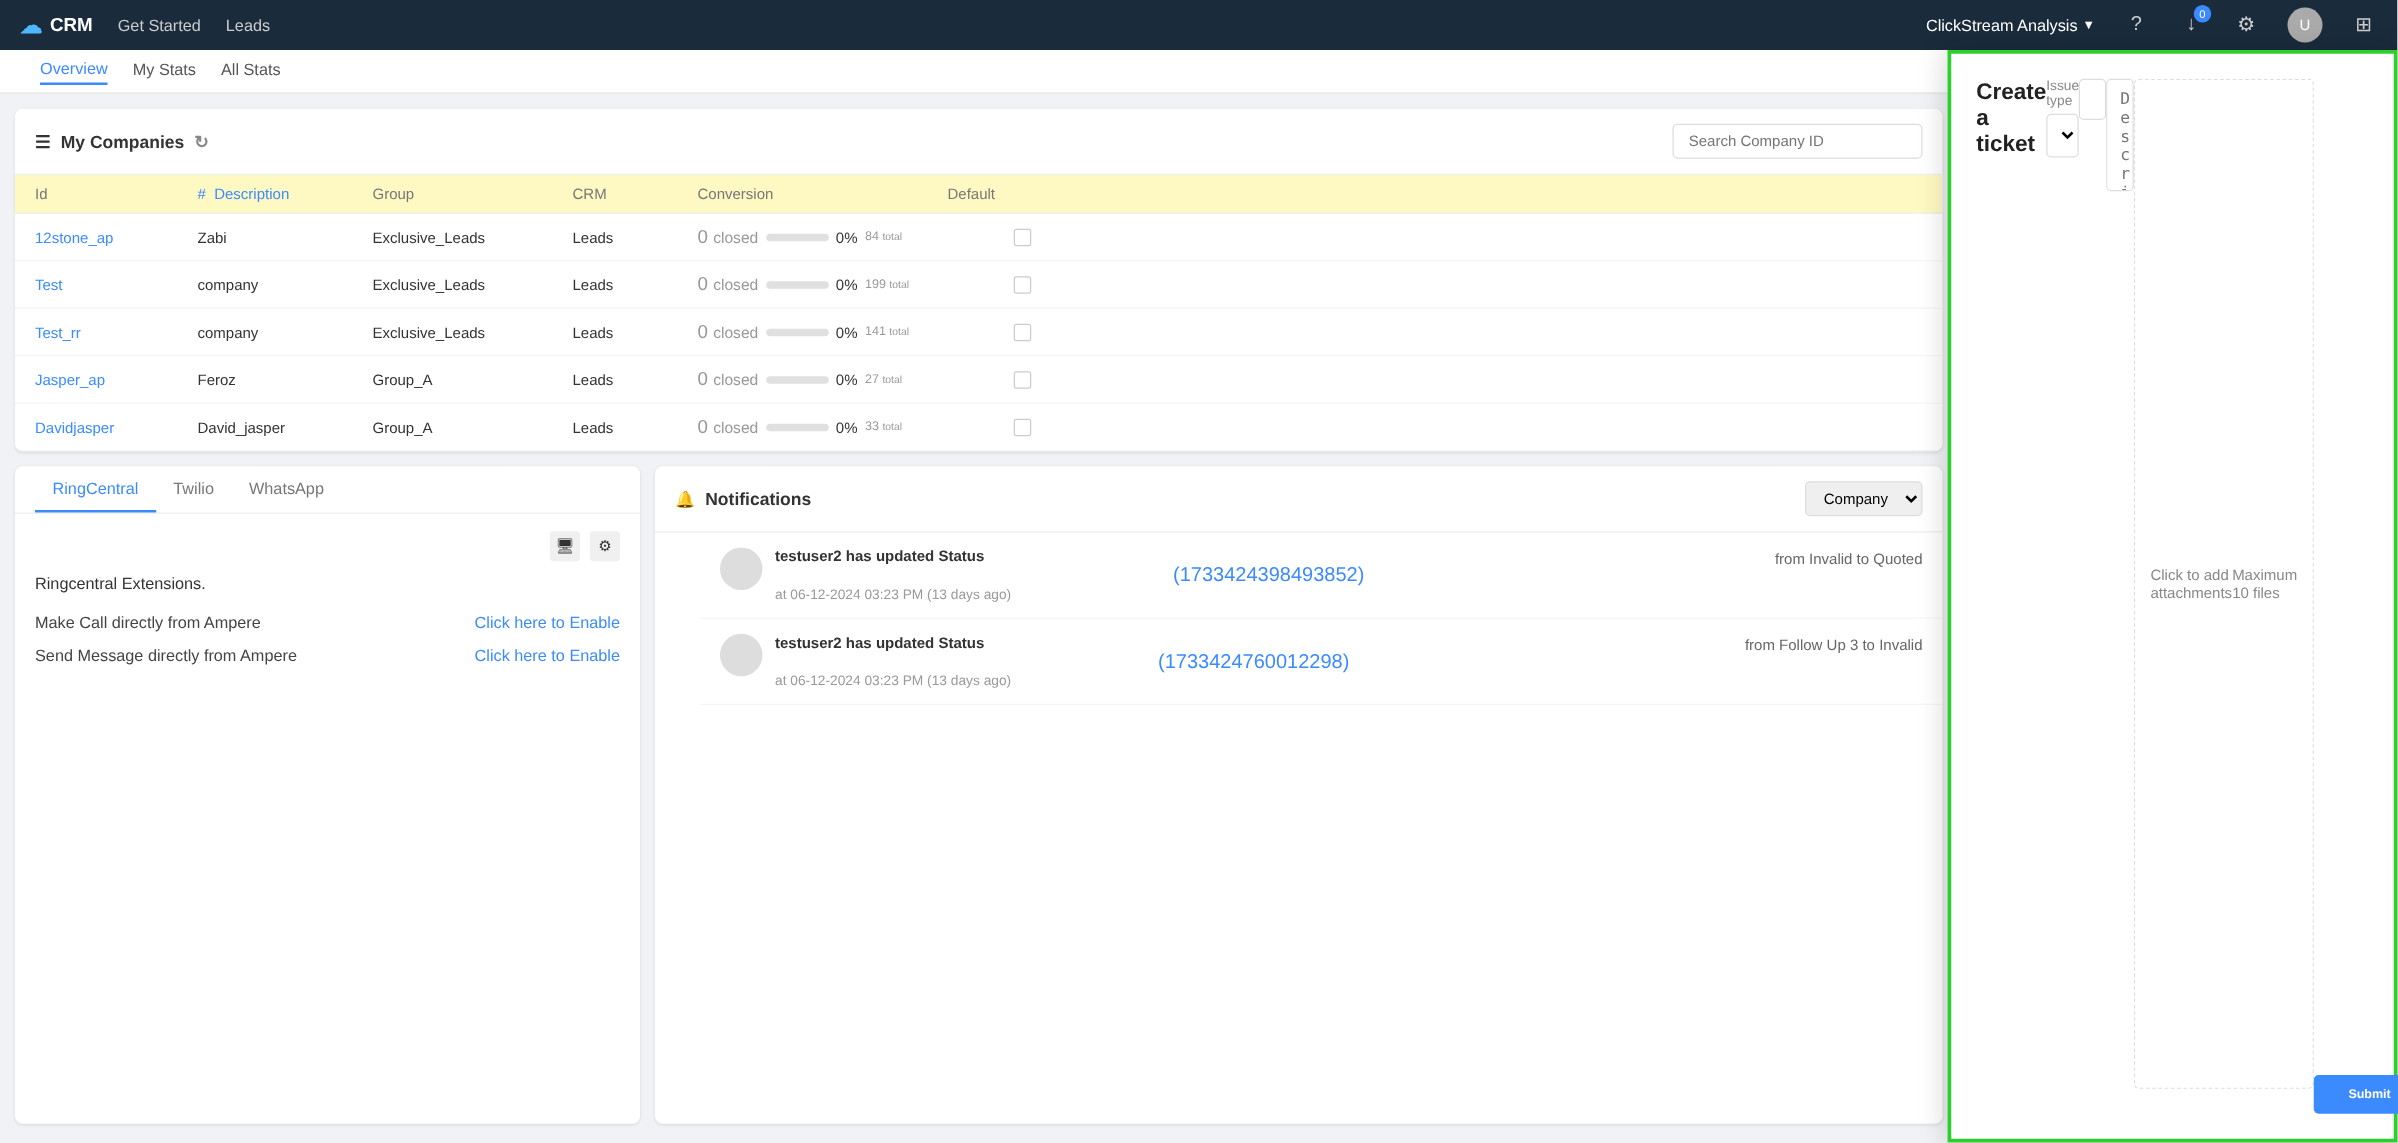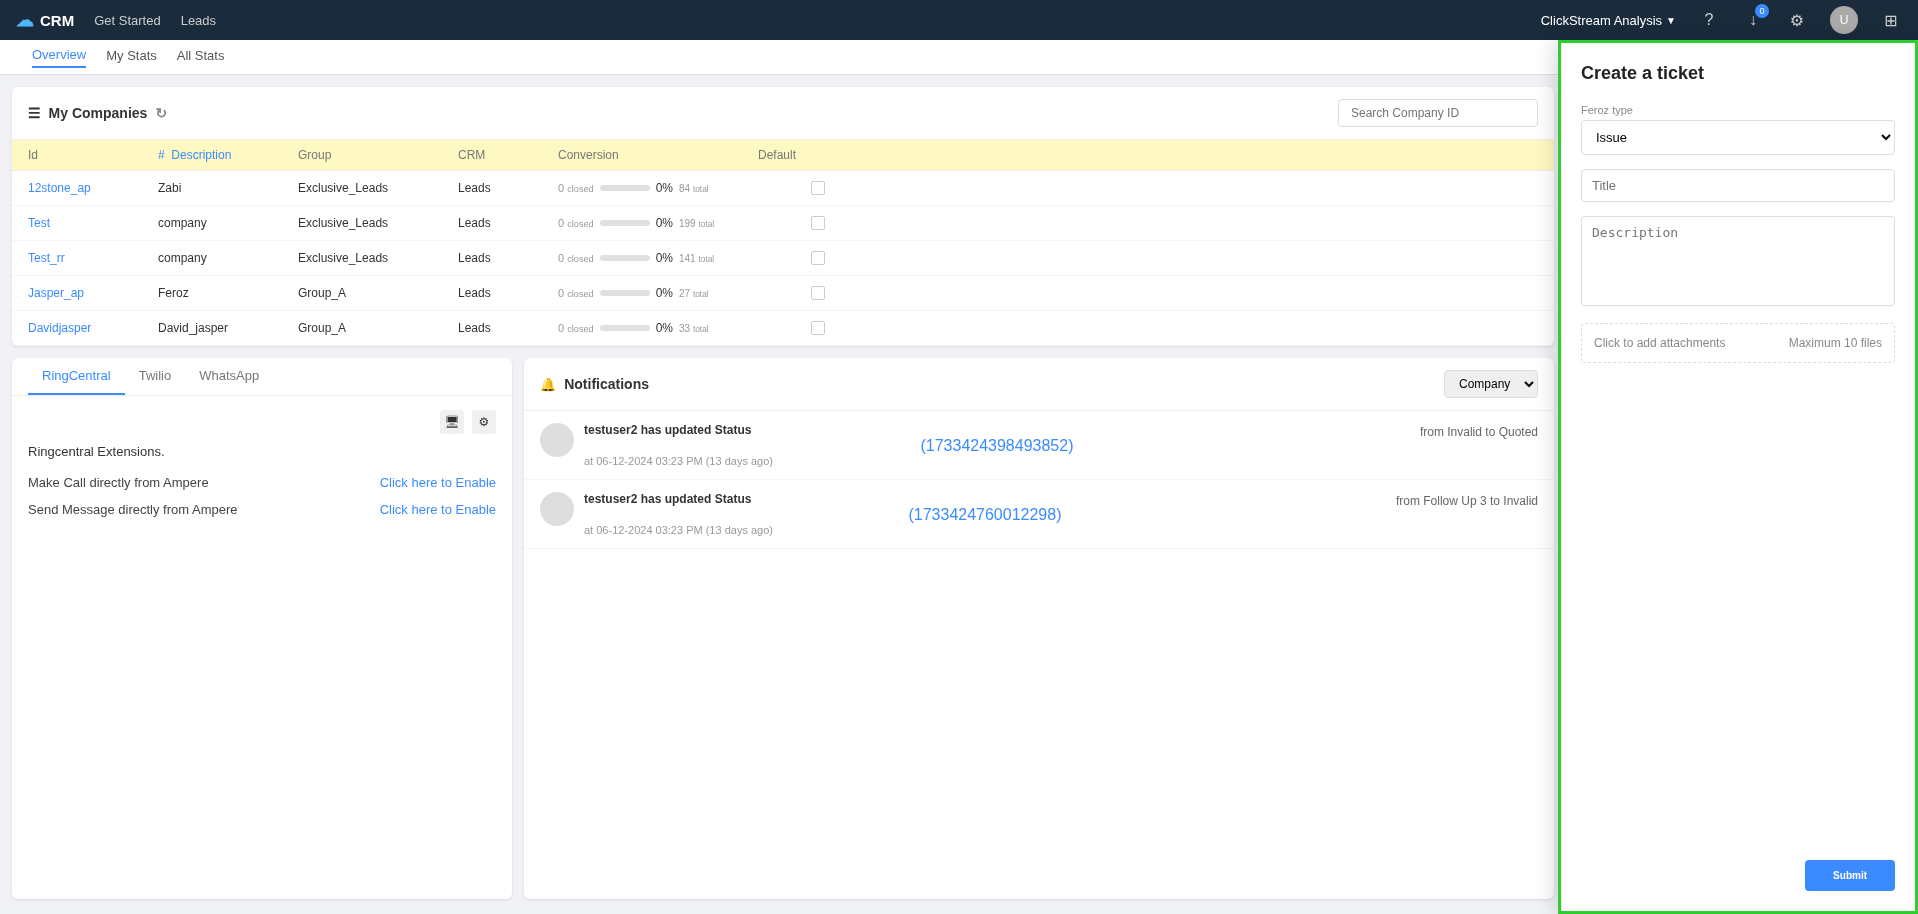--- a/index.html
+++ b/index.html
@@ -174,21 +174,21 @@
       padding: 10px 16px;
       border-bottom: 1px solid #f5f5f5;
       align-items: center;
       font-size: 12px;
     }
     .conversion-cell {
       display: flex;
       align-items: center;
       gap: 6px;
     }
-    .closed-count { color: #999; font-size: 11px; }
+    .closed-count { color: #999; font-size: 15px; }
     .progress-bar {
       width: 50px;
       height: 6px;
       background: #e0e0e0;
       border-radius: 3px;
       overflow: hidden;
     }
     .progress-fill {
       height: 100%;
       background: #3b8bff;
@@ -277,20 +277,21 @@
     .notif-dropdown select {
       border: 1px solid #ddd;
       border-radius: 4px;
       padding: 5px 10px;
       font-size: 12px;
       outline: none;
     }
     .notif-list {
       overflow-y: auto;
       max-height: 220px;
+      padding-left: 36px;
     }
     .notif-item {
       display: flex;
       gap: 10px;
       padding: 12px 16px;
       border-bottom: 1px solid #f5f5f5;
     }
     .notif-avatar {
       width: 34px; height: 34px;
       background: #ddd;
@@ -389,21 +390,21 @@
       top: 40px;
       right: 0;
       width: 360px;
       background: white;
       box-shadow: -4px 0 20px rgba(0,0,0,0.15);
       z-index: 100;
       padding: 20px;
       border: 3px solid #2dce2d;
       height: calc(914px - 40px);
       display: flex;
-      flex-direction: column;
+      flex-direction: row;
     }
     .ticket-title {
       font-size: 18px;
       font-weight: bold;
       margin-bottom: 20px;
       color: #222;
     }
     .ticket-field {
       margin-bottom: 14px;
     }
@@ -766,21 +767,21 @@
         </div>
     </div>
 
   </div>
 </div>
 
 <div class="ticket-modal">
   <div class="ticket-title">Create a ticket</div>
 
   <div class="ticket-field">
-    <div class="ticket-label">Feroz type</div>
+    <div class="ticket-label">Issue type</div>
     <select class="ticket-select">
       <option>Issue</option>
       <option>Bug</option>
       <option>Feature Request</option>
     </select>
   </div>
 
   <div class="ticket-field">
     <input class="ticket-input" type="text" placeholder="Title" style="">
   </div>

